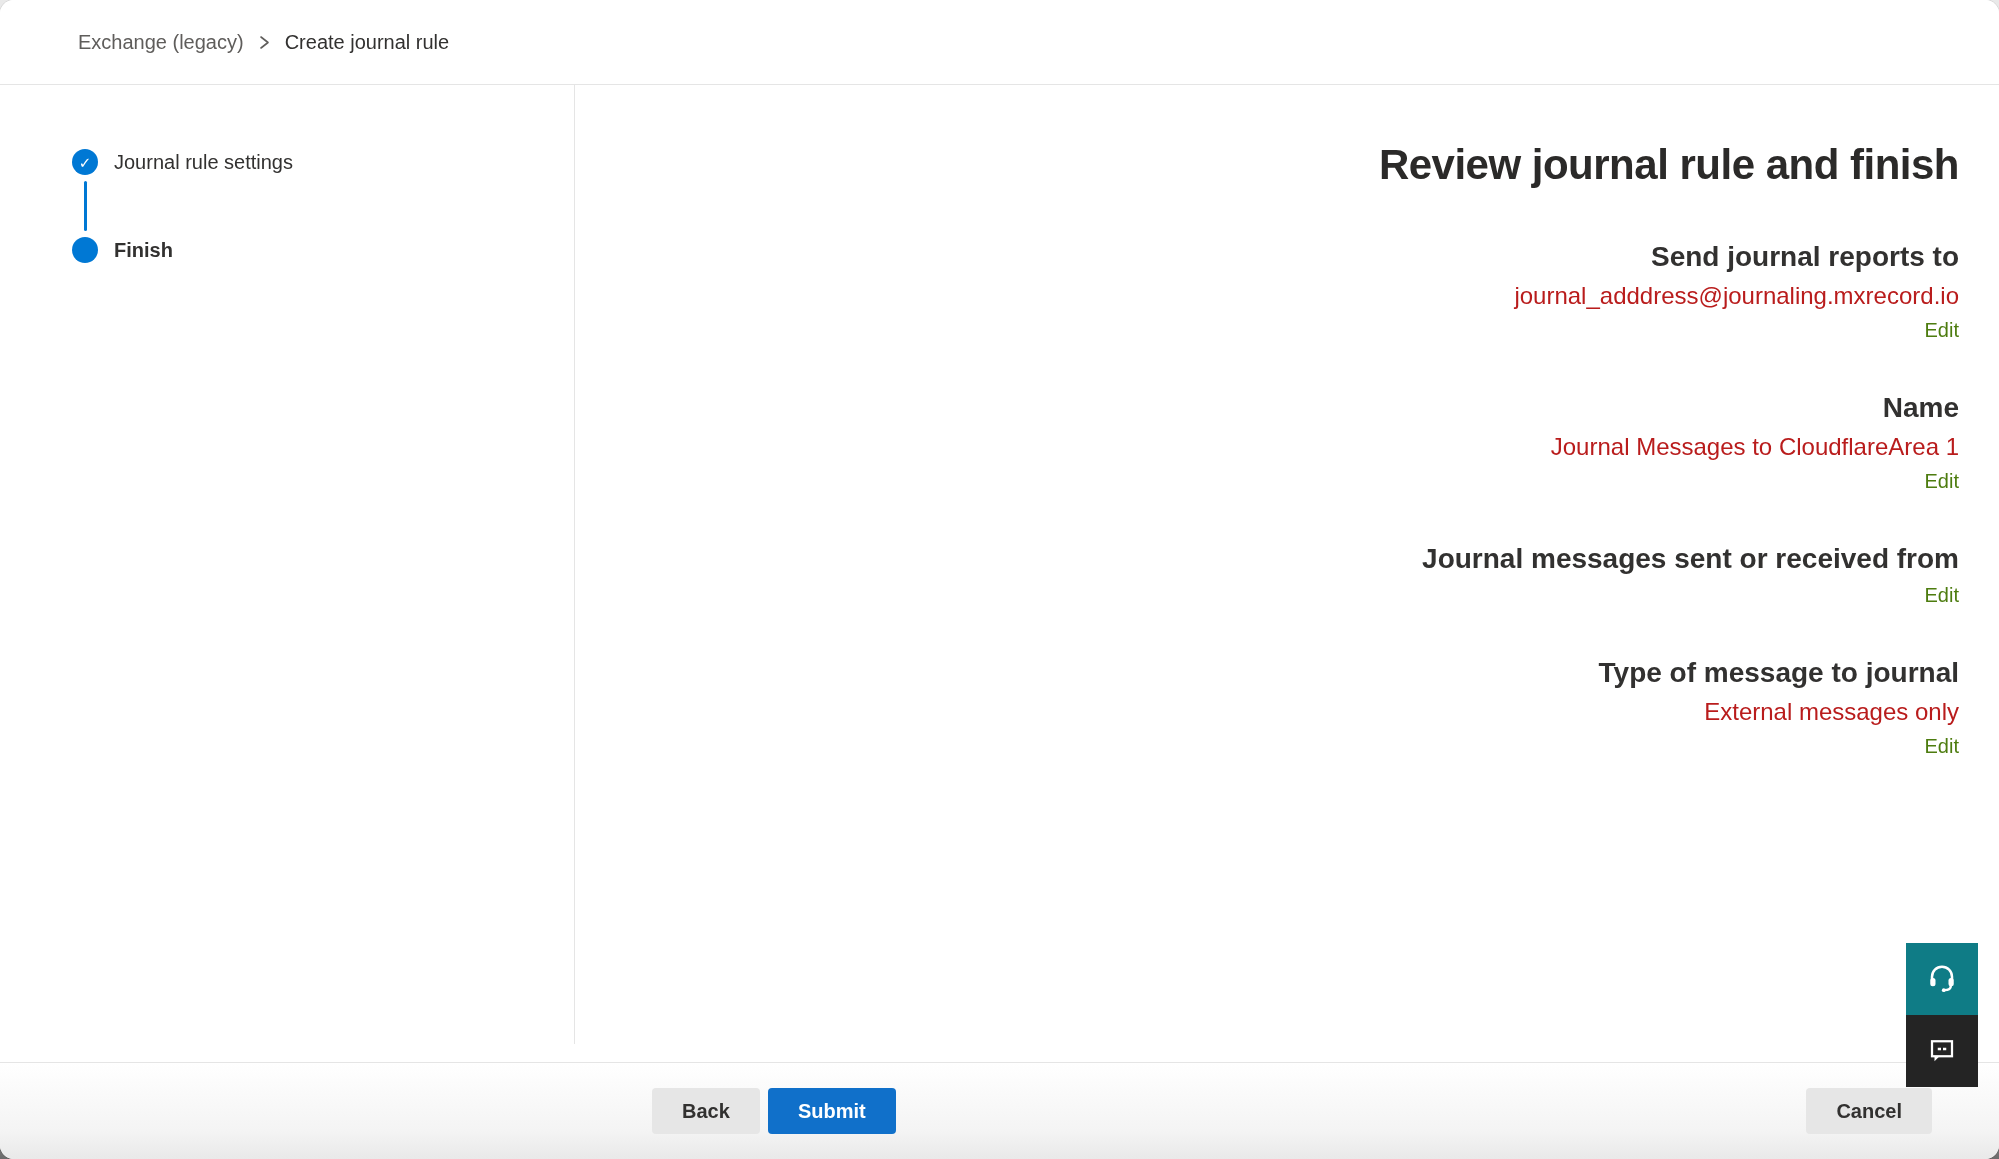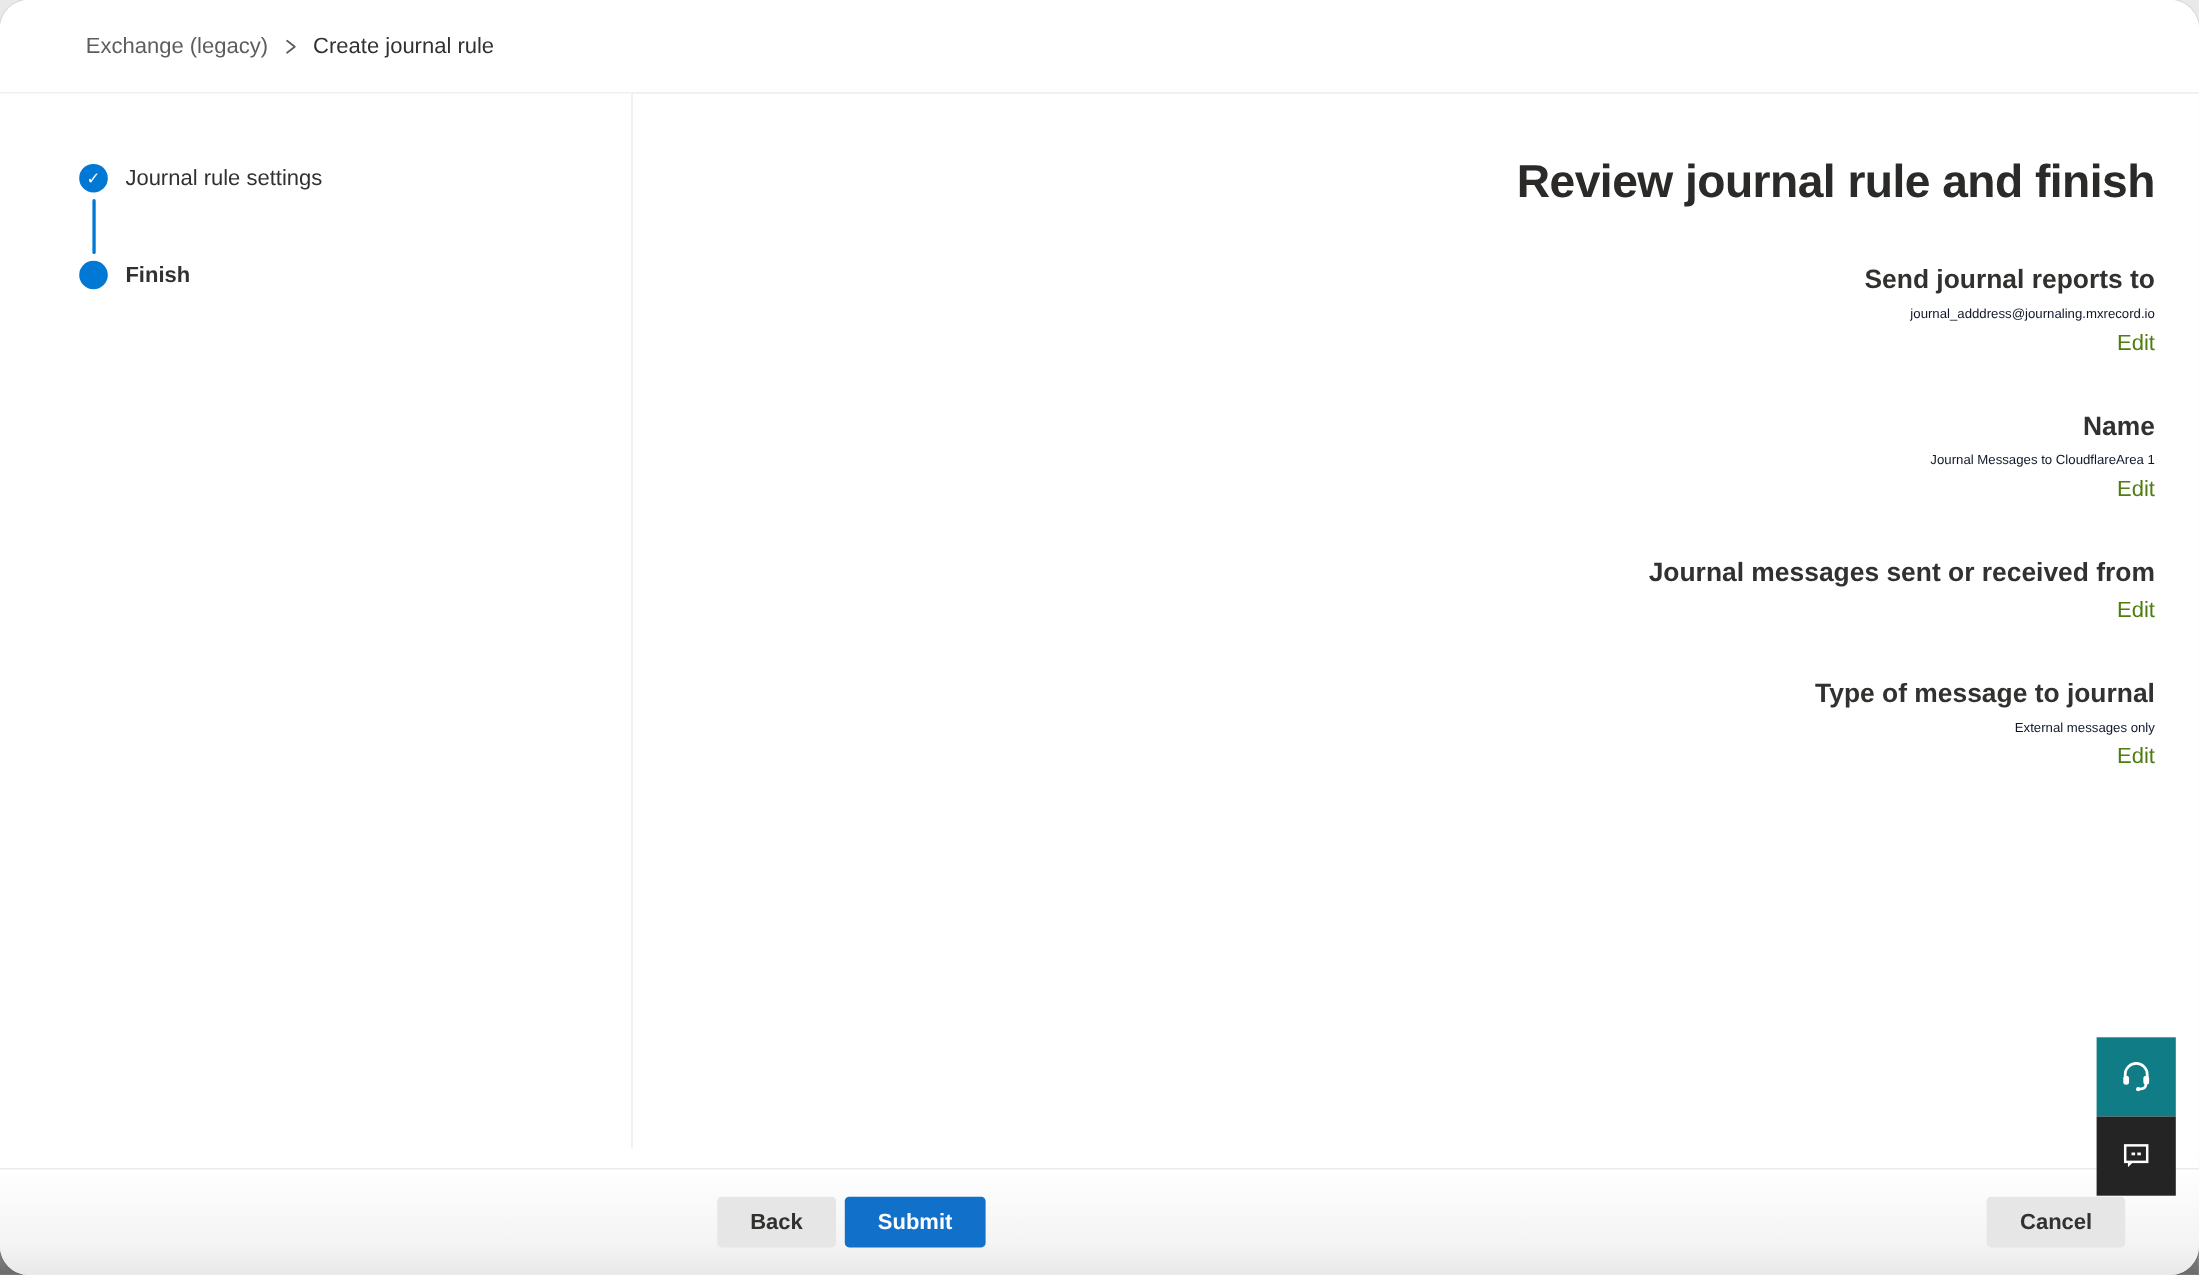--- a/index.html
+++ b/index.html
@@ -6,21 +6,21 @@
   body{
     width:1999px;height:1159px;
     font-family:"Liberation Sans","DejaVu Sans",sans-serif;
     background:linear-gradient(180deg,#e9e9e9 0%,#e9e9e9 90%,#6b6b6b 100%);
     overflow:hidden;
   }
   .app{
     position:relative;
     width:1999px;height:1159px;
     background:#ffffff;
-    border-radius:26px;
+    border-radius:14px;
     overflow:hidden;
     box-shadow:0 0 0 1px rgba(0,0,0,0.07);
     display:flex;flex-direction:column;
   }
   
   .header{
     height:85px;flex:0 0 85px;
     display:flex;align-items:center;
     padding-left:78px;
     border-bottom:1px solid #e5e5e5;
@@ -48,22 +48,22 @@
   .step-label{font-size:20px;color:#323130;}
   .step-label.current{font-weight:700;}
   .connector{width:3px;height:50px;background:#0078d4;margin:6px 0 6px 12px;border-radius:2px;}
   
   .main{flex:1 1 auto;padding:56px 40px 0 75px;box-sizing:border-box;text-align:right;}
   .page-title{
     font-size:42px;font-weight:700;color:#2b2a29;
     margin:0 0 52px 0;letter-spacing:-0.5px;
   }
   .section{margin-bottom:50px;}
-  .section-heading{font-size:24px;font-weight:700;color:#323130;margin:4px 0 9px 0;}
-  .section-value{font-size:12px;color:#0f172a;margin:0 0 9px 4px;}
+  .section-heading{font-size:28px;font-weight:700;color:#323130;margin:4px 0 9px 0;}
+  .section-value{font-size:24px;color:#b91c1c;margin:0 0 9px 4px;}
   .section-value:empty{display:none;}
   .edit-link{font-size:20px;color:#4d7c0f;cursor:pointer;display:inline-block;}
   
   .footer{
     height:96px;flex:0 0 96px;position:relative;
     border-top:1px solid #e5e5e5;
     background:linear-gradient(180deg,#ffffff 0%,#f4f4f4 70%,#e9e9e9 100%);
     margin-top:18px;
   }
   .btn{

